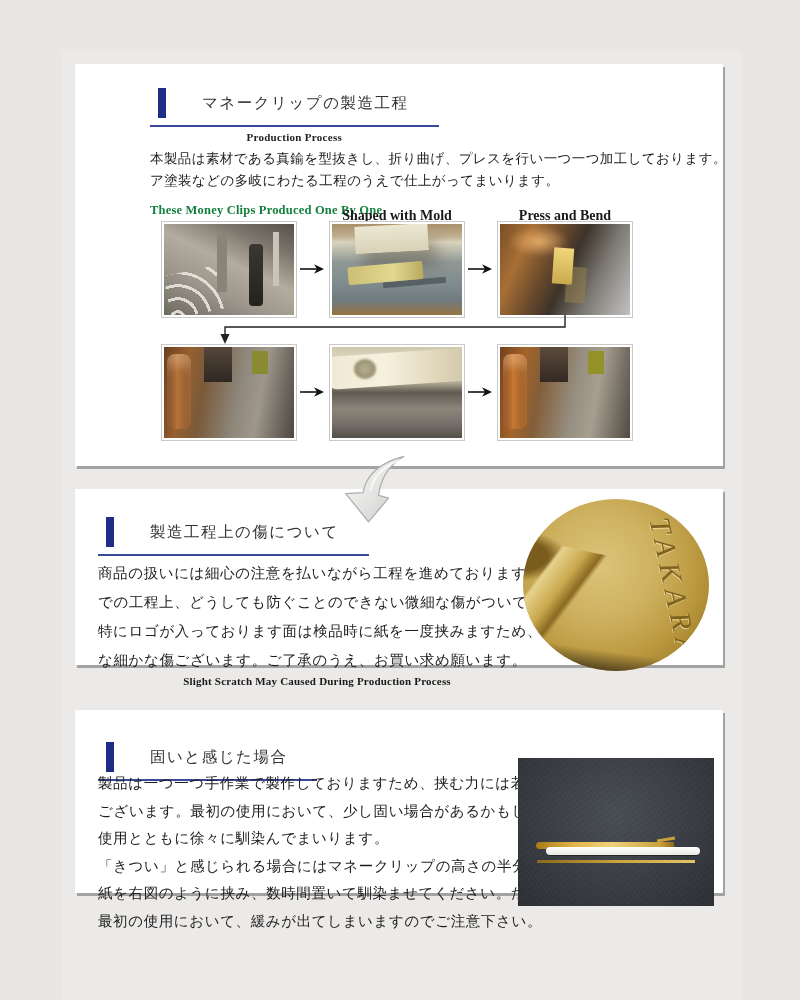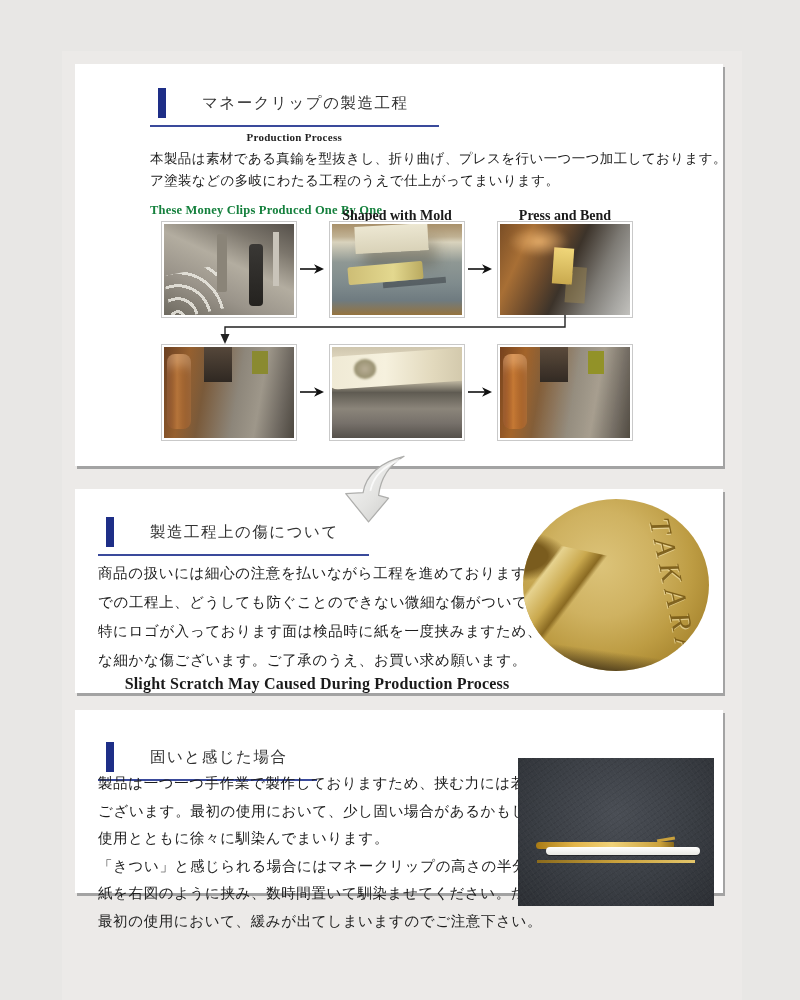--- a/index.html
+++ b/index.html
@@ -10,21 +10,21 @@
   }
   .content-col{
     position:absolute;left:62px;top:51px;width:680px;height:949px;
     background:#eceae8;
   }
   .card{
     position:absolute;left:75px;width:648px;background:#ffffff;
     box-shadow:2px 3px 0 rgba(150,150,150,0.85);
   }
   .card1{top:64px;height:402px;}
-  .card2{top:489px;height:204px;}
+  .card2{top:489px;height:176px;}
   .card3{top:710px;height:183px;}
 
   
   .sec-head{position:absolute;display:inline-flex;flex-direction:column;}
   .sec-head-top{
     display:flex;align-items:center;
     border-bottom:2px solid #3a4a9b;
     padding:0 30px 7px 8px;
     gap:24px;
   }
@@ -109,21 +109,21 @@
 
   
   .c2-head{left:23px;top:28px;}
   .c2-body{
     position:absolute;left:23px;top:70px;width:438px;
     font-size:14.5px;line-height:29px;color:#1c1c1c;letter-spacing:0.6px;
   }
   .c2-body div{white-space:nowrap;}
   .c2-cap{
     position:absolute;left:23px;top:186px;width:438px;text-align:center;
-    font-weight:bold;font-size:16px;color:#1a1a1a;letter-spacing:0.2px;font-family:Liberation Serif, serif;
+    font-weight:bold;font-size:11px;color:#1a1a1a;letter-spacing:0.2px;font-family:Liberation Serif, serif;
   }
   .circ{
     position:absolute;left:448px;top:10px;width:186px;height:172px;border-radius:50%;
     overflow:hidden;
     background:radial-gradient(circle at 42% 38%,#dcc379 0%,#cfb261 35%,#bd9c43 60%,#a8862f 80%,#8a6c22 96%);
   }
   .circ::before{content:"";position:absolute;left:-10%;bottom:-30%;width:124%;height:62%;
     background:linear-gradient(8deg,#16100a 22%,#4a3a1c 46%,transparent 62%);}
   .circ::after{content:"";position:absolute;left:-20%;top:26%;width:62%;height:96%;
     background:linear-gradient(115deg,transparent 30%,#e6d28e 32%,#caa94e 44%,#8a6a22 52%,transparent 55%);

